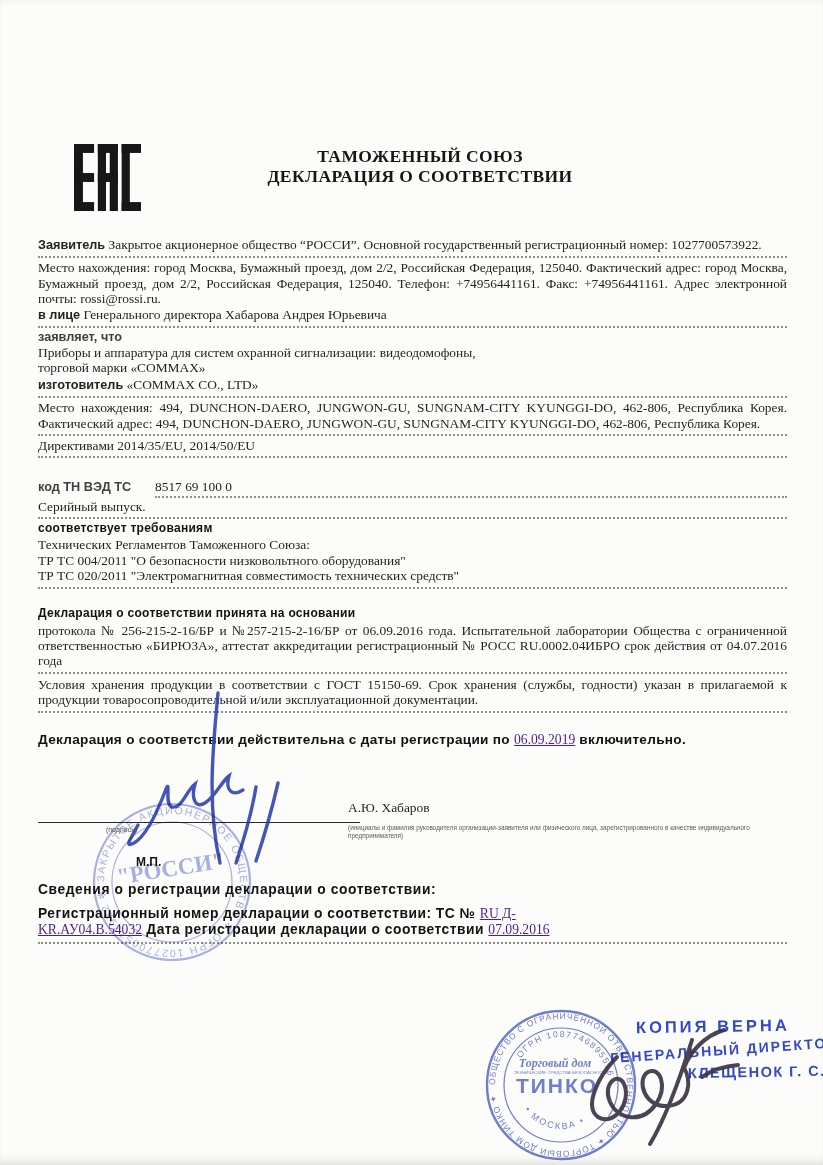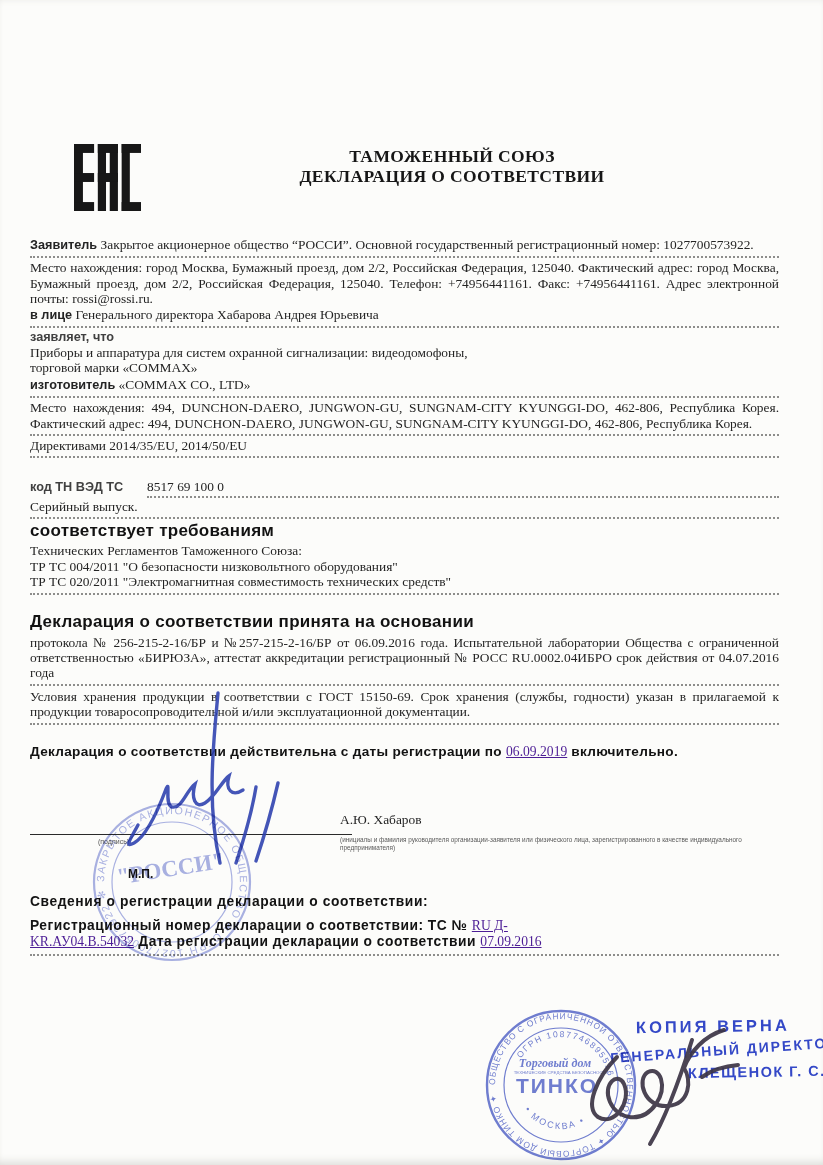--- a/index.html
+++ b/index.html
@@ -3,26 +3,26 @@
 <meta charset="utf-8">
 <style>
   html,body{margin:0;padding:0;background:#e9e9e7;}
   .page{position:relative;width:823px;height:1165px;background:#fcfcfa;overflow:hidden;
         font-family:"Liberation Serif",serif;color:#1f1f1f;
         box-shadow:inset 0 -8px 10px -6px #d8d8d4, inset 0 4px 8px -6px #e3e3df;}
   
   .eac{position:absolute;left:74px;top:142px;}
   .title{position:absolute;left:82px;top:146px;width:676px;text-align:center;
          font-family:"Liberation Serif",serif;font-weight:bold;font-size:17.5px;line-height:20px;
-         letter-spacing:.4px;color:#161616;margin-left:32px;}
+         letter-spacing:.4px;color:#161616;}
   
-  .content{position:absolute;left:30px;top:237px;width:749px;}
+  .content{position:absolute;left:38px;top:237px;width:749px;}
   .ser{font-family:"Liberation Serif",serif;font-size:13.4px;line-height:15.4px;text-align:justify;color:#242424;}
   .lbl{font-family:"Liberation Sans",sans-serif;font-weight:bold;font-size:12.7px;color:#404040;}
-  .lbl-lg{font-family:"Liberation Sans",sans-serif;font-weight:bold;font-size:17px;color:#121212;letter-spacing:.3px;}
+  .lbl-lg{font-family:"Liberation Sans",sans-serif;font-weight:bold;font-size:12px;color:#121212;letter-spacing:.3px;}
   .inline-lbl{font-family:"Liberation Sans",sans-serif;font-weight:bold;font-size:12.7px;}
   .dots{border-bottom:2px dotted #8d8d8b;height:2px;margin:1px 0 2px;}
   .row{display:flex;align-items:baseline;}
   .code-label{width:117px;flex:none;}
   .code-value{flex:1;border-bottom:2px dotted #8d8d8b;padding-bottom:1px;}
   .mt14{margin-top:14px;} .mt22{margin-top:21px;} .mt18{margin-top:17px;} .mt20{margin-top:19px;}
   
   .sigblock{position:relative;height:96px;margin-top:24px;}
   .sigline{position:absolute;left:0;top:50px;width:322px;border-bottom:1.6px solid #2a2a2a;}
   .sigcap{position:absolute;left:68px;top:54px;font-size:7px;color:#555;font-family:"Liberation Sans",sans-serif;}

